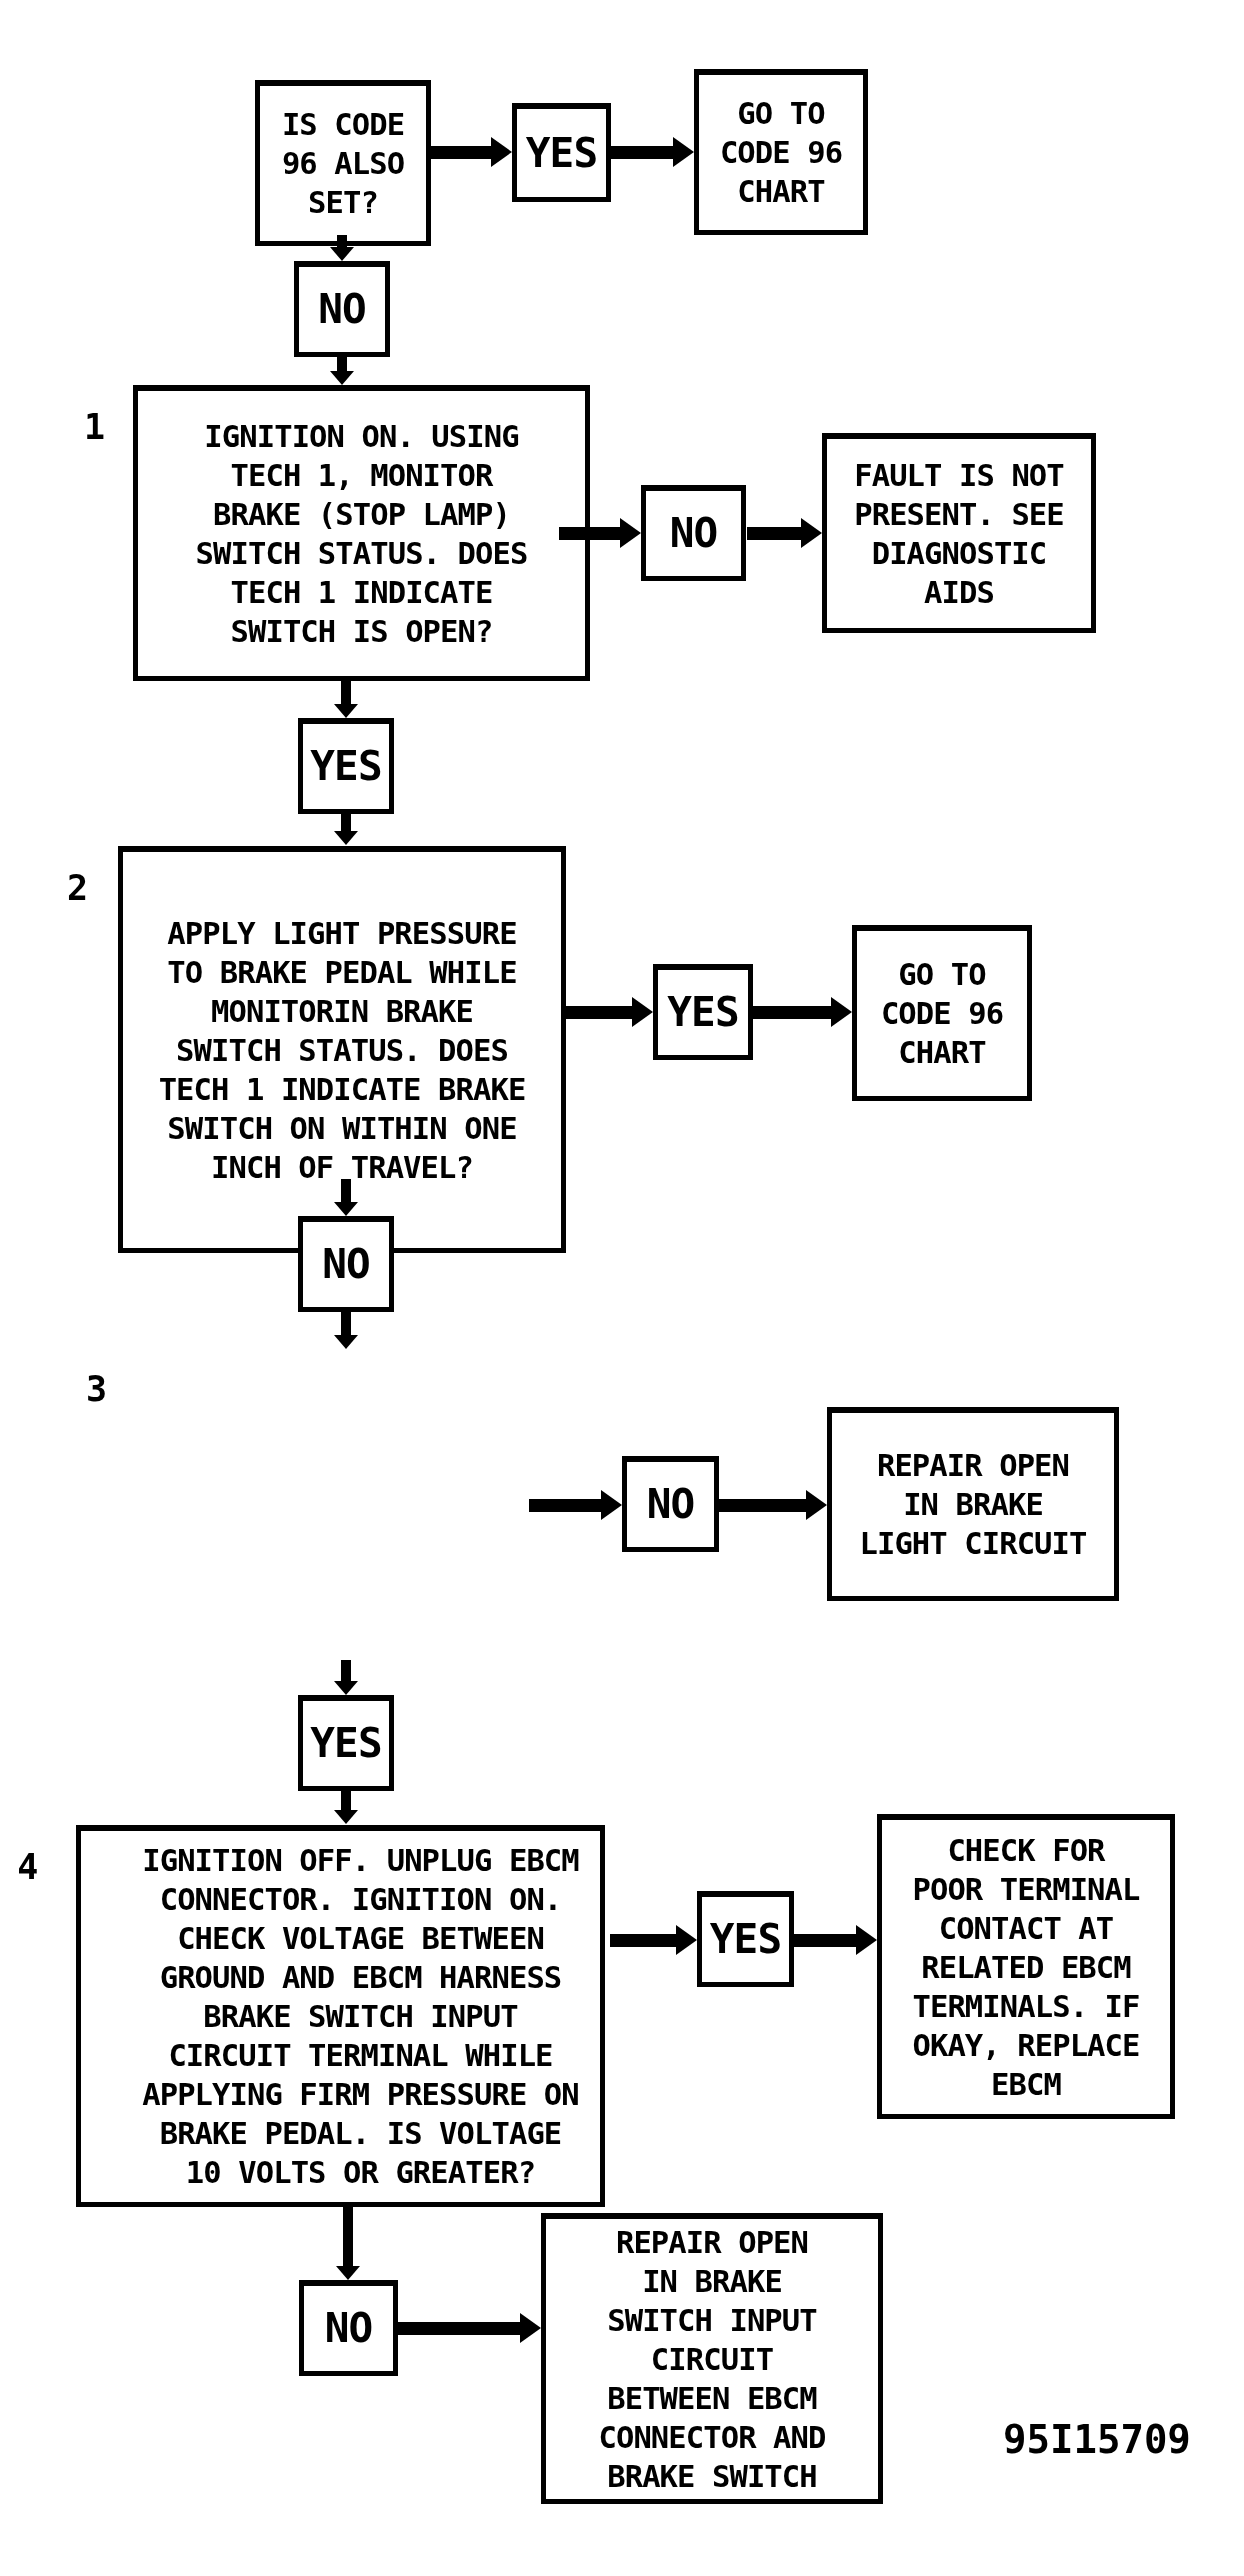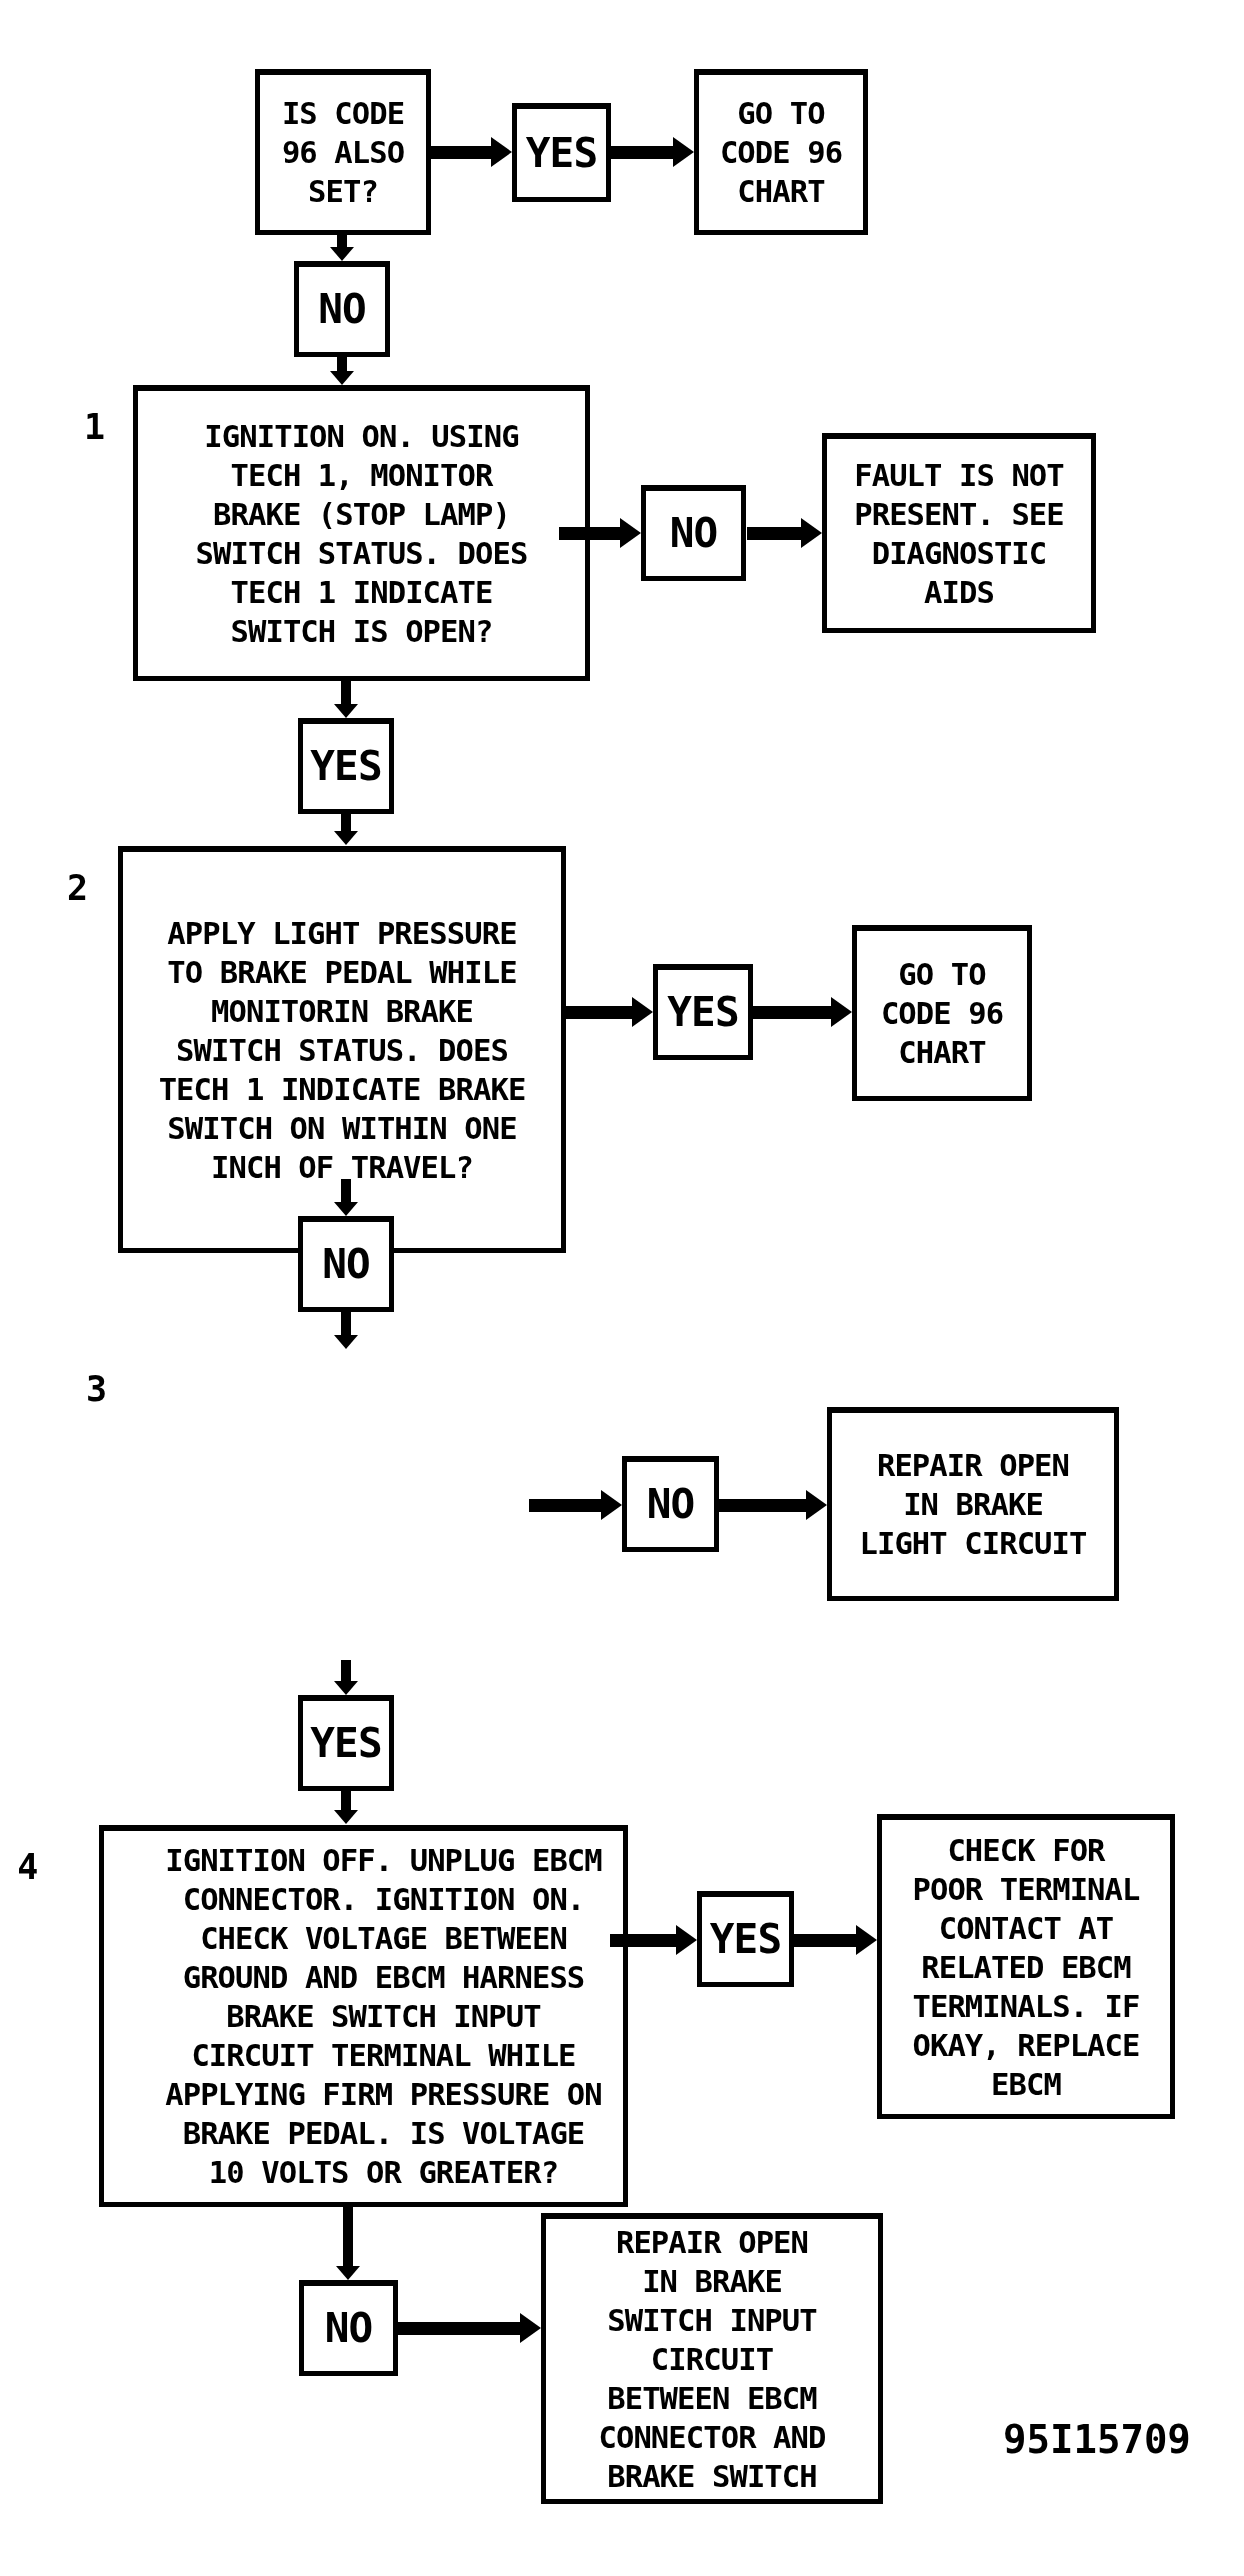--- a/index.html
+++ b/index.html
@@ -51,21 +51,21 @@
   .va .shaft { position:absolute; top:0; bottom:12px; left:50%; margin-left:-4.6px; width:9.3px; background:#000; }
   .va .head  { position:absolute; bottom:0; left:50%; margin-left:-12px; width:0; height:0;
                border-left:12px solid transparent; border-right:12px solid transparent;
                border-top:14px solid #000; }
 </style>
 </head>
 <body>
 
 <div id="canvas">
 
-  <div class="node" style="left:255px; top:69px; width:176px; height:166px;">IS CODE
+  <div class="node" style="left:255px; top:80px; width:176px; height:166px;">IS CODE
 96 ALSO
 SET?</div>
 
   <div class="ha" style="left:431px; top:137px; width:81px;">
       <div class="shaft"></div>
       <div class="head"></div>
     </div>
 
   <div class="node small" style="left:512px; top:103px; width:99px; height:99px;">YES</div>
 
@@ -192,21 +192,21 @@
 
   <div class="node small" style="left:298px; top:1695px; width:96px; height:96px;">YES</div>
 
   <div class="va" style="left:333px; top:1791px; height:33px;">
       <div class="shaft"></div>
       <div class="head"></div>
     </div>
 
   <div class="steplabel" style="left:7.4px; top:1847px;">4</div>
 
-  <div class="node" style="left:99px; top:1825px; width:529px; height:382px;padding-left:40px;">IGNITION OFF. UNPLUG EBCM
+  <div class="node" style="left:76px; top:1825px; width:529px; height:382px;padding-left:40px;">IGNITION OFF. UNPLUG EBCM
 CONNECTOR. IGNITION ON.
 CHECK VOLTAGE BETWEEN
 GROUND AND EBCM HARNESS
 BRAKE SWITCH INPUT
 CIRCUIT TERMINAL WHILE
 APPLYING FIRM PRESSURE ON
 BRAKE PEDAL. IS VOLTAGE
 10 VOLTS OR GREATER?</div>
 
   <div class="ha" style="left:610px; top:1925px; width:87px;">

